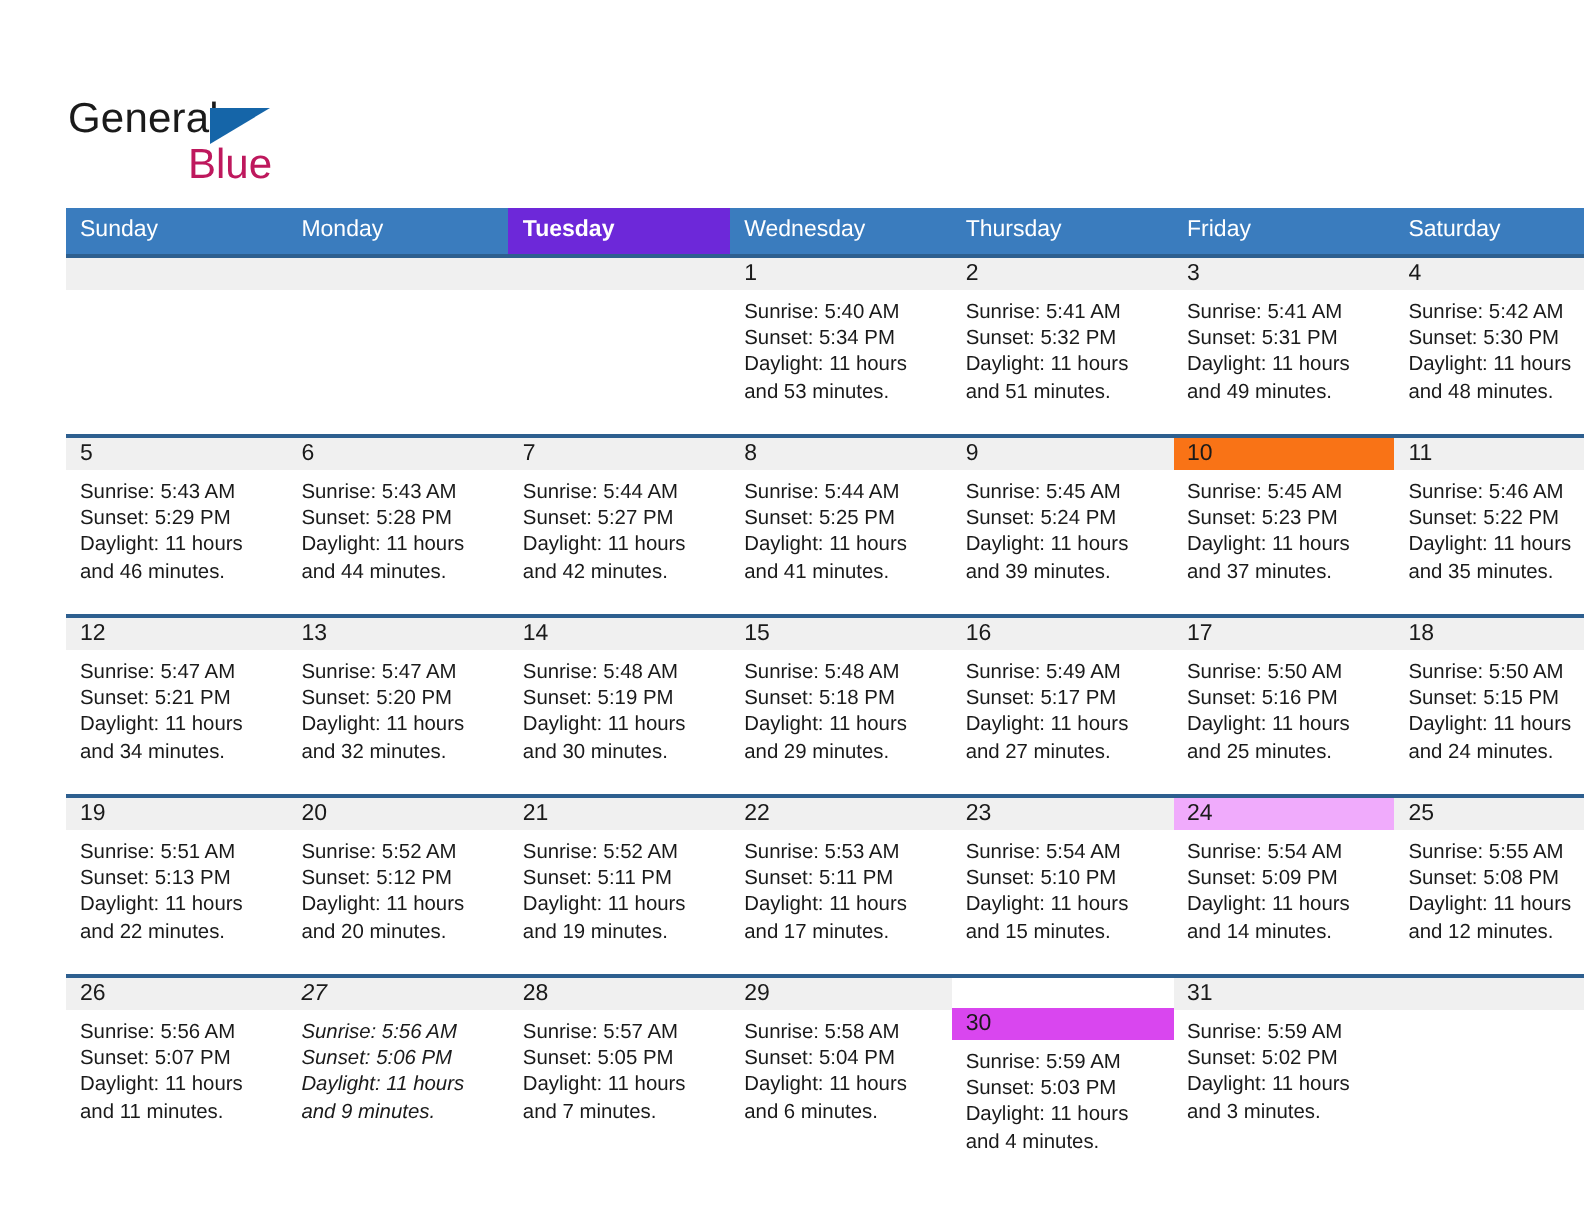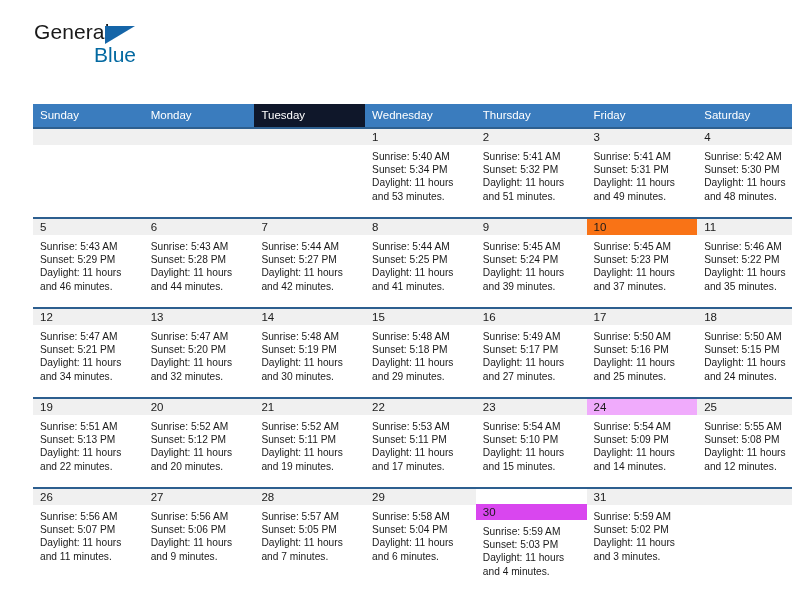--- a/index.html
+++ b/index.html
@@ -26,21 +26,21 @@
   .header {
     position: absolute;
     left: 0;
     top: 0;
     width: 792px;
     height: 104px;
   }
   .logo {
     position: absolute;
     left: 34px;
-    top: 20px;
+    top: 48px;
     width: 140px;
     height: 50px;
   }
   .logo-general {
     position: absolute;
     left: 0;
     top: 0;
     font-size: 21px;
     letter-spacing: 0.1px;
     color: #1a1a1a;
@@ -139,32 +139,32 @@
 </head>
 <body>
 
 <div class="page">
 
   <div class="header">
 
     <div class="logo">
       <span class="logo-general">General</span>
       <span class="logo-triangle" style="border-left-color: rgb(21, 101, 168);"></span>
-      <span class="logo-blue" style="color: #0369a1;">Blue</span>
+      <span class="logo-blue" style="color: #be185d;">Blue</span>
     </div>
 
 
   </div>
 
   <table class="calendar">
     <thead>
       <tr>
         <th style="background: rgb(58, 124, 190);">Sunday</th>
         <th style="background: rgb(58, 124, 190);">Monday</th>
-        <th style="background: #0f172a;">Tuesday</th>
+        <th style="background: #6d28d9; font-weight: bold;">Tuesday</th>
         <th style="background: rgb(58, 124, 190);">Wednesday</th>
         <th style="background: rgb(58, 124, 190);">Thursday</th>
         <th style="background: rgb(58, 124, 190);">Friday</th>
         <th style="background: rgb(58, 124, 190);">Saturday</th>
       </tr>
     </thead>
     <tbody>
         <tr>
           <td class="empty" style="border-top-color: rgb(45, 95, 143);">
             <div class="daynum-band" style="background: rgb(240, 240, 240);"></div>
@@ -428,21 +428,21 @@
         <tr>
           <td style="border-top-color: rgb(45, 95, 143); margin-left: 45px;">
             <div class="daynum-band" style="background: rgb(240, 240, 240);">26</div>
             <div class="cell-body">
               <div>Sunrise: 5:56 AM</div>
               <div>Sunset: 5:07 PM</div>
               <div>Daylight: 11 hours</div>
               <div>and 11 minutes.</div>
             </div>
           </td>
-          <td style="border-top-color: rgb(45, 95, 143);">
+          <td style="border-top-color: rgb(45, 95, 143); font-style: italic;">
             <div class="daynum-band" style="background: rgb(240, 240, 240);">27</div>
             <div class="cell-body">
               <div>Sunrise: 5:56 AM</div>
               <div>Sunset: 5:06 PM</div>
               <div>Daylight: 11 hours</div>
               <div>and 9 minutes.</div>
             </div>
           </td>
           <td style="border-top-color: rgb(45, 95, 143);">
             <div class="daynum-band" style="background: rgb(240, 240, 240);">28</div>

